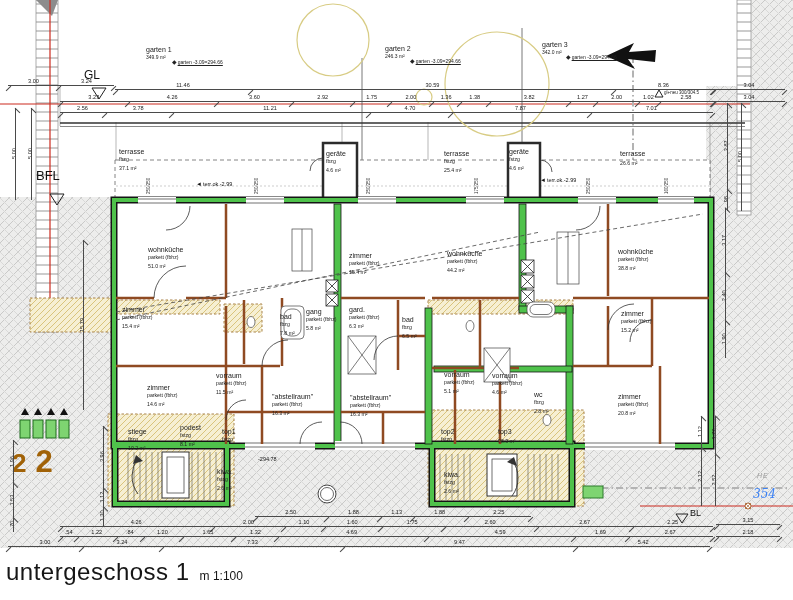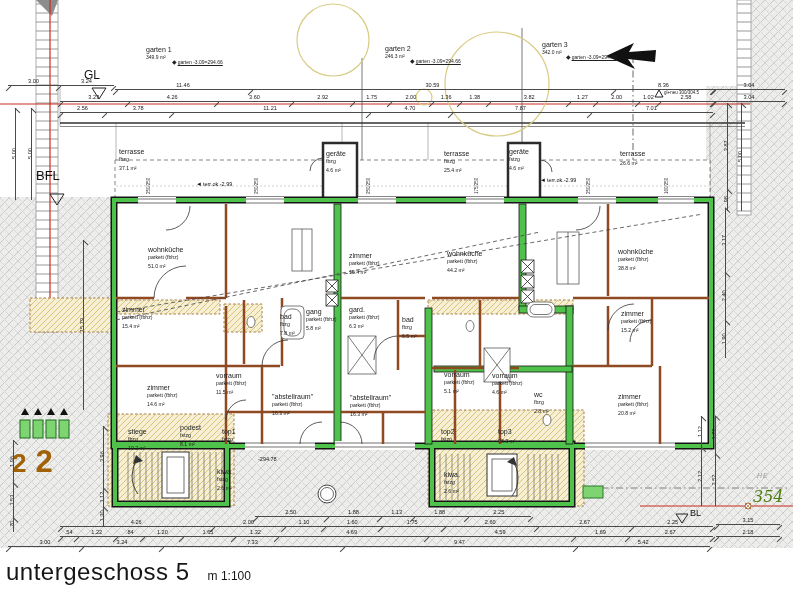--- a/index.html
+++ b/index.html
@@ -24,29 +24,29 @@
   .chain.h .dim{min-width:0;position:relative;font-size:5.6px;color:#222;text-align:center;padding-bottom:3px;white-space:nowrap;}
   .chain.h .dim::after{content:"";position:absolute;right:-3px;bottom:-2px;width:7px;height:1px;background:#4a4a4a;transform:rotate(-45deg);}
   .chain.v{flex-direction:column;width:11px;}
   .chain.v::after{content:"";position:absolute;top:0;bottom:0;right:3px;width:1px;background:#4a4a4a;}
   .chain.v .dim{min-height:0;position:relative;font-size:5.6px;color:#222;writing-mode:vertical-rl;transform:rotate(180deg);display:flex;align-items:center;justify-content:center;}
   .chain.v .dim::before{content:"";position:absolute;left:1px;bottom:-1px;width:1px;height:7px;background:#4a4a4a;transform:rotate(-45deg);}
   .wtag{position:absolute;font-size:4.5px;color:#333;transform:rotate(-90deg);transform-origin:left top;white-space:nowrap;}
   .unit-no{position:absolute;left:12px;top:444px;color:#a16207;}
   .unit-no .n1{font-size:26px;font-weight:bold;}
   .unit-no .n2{font-size:31px;font-weight:bold;margin-left:9px;}
-  .pt354{position:absolute;left:753px;top:487px;font-family:"DejaVu Serif",serif;font-style:italic;font-size:16px;color:#4d7c0f;}
+  .pt354{position:absolute;left:753px;top:487px;font-family:"DejaVu Serif",serif;font-style:italic;font-size:12px;color:#3b82f6;}
   .he{position:absolute;left:757px;top:472px;font-size:7px;color:#9a9a9a;font-style:italic;letter-spacing:1px;}
   .glabel{position:absolute;left:84px;top:68px;font-size:12px;color:#111;}
   .bfl{position:absolute;left:36px;top:168px;font-size:13px;color:#111;}
   .bl{position:absolute;left:690px;top:508px;font-size:9px;color:#111;}
   .glneu{position:absolute;left:664px;top:90px;font-size:4.5px;color:#222;}
   .title{position:absolute;left:6px;top:558px;white-space:nowrap;}
   .title .t1{font-size:24px;color:#161616;letter-spacing:0.5px;}
-  .title .t2{font-size:12px;color:#161616;margin-left:18px;}
+  .title .t2{font-size:12px;color:#161616;margin-left:10px;}
 </style>
 </head>
 <body>
 
 <div id="plan">
 
 <svg width="793" height="600" viewBox="0 0 793 600">
   <defs>
     <pattern id="weave" width="9" height="9" patternUnits="userSpaceOnUse">
       <rect width="9" height="9" fill="#ededec"></rect>
@@ -595,16 +595,16 @@
       <span class="dim" style="flex-grow: 1.72; flex-basis: 0px;">1.72</span>
       <span class="dim" style="flex-grow: 2.52; flex-basis: 0px;">2.52</span>
     </div>
 <div class="chain v" style="left:718px;top:208px;height:150px">
       <span class="dim" style="flex-grow: 3.17; flex-basis: 0px;">3.17</span>
       <span class="dim" style="flex-grow: 2.4; flex-basis: 0px;">2.40</span>
       <span class="dim" style="flex-grow: 1.9; flex-basis: 0px;">1.90</span>
     </div>
 
 <div class="title">
-  <span class="t1">untergeschoss 5</span><span class="t2">m 1:100</span>
+  <span class="t1">untergeschoss 1</span><span class="t2">m 1:100</span>
 </div>
 
 </div>
 
 </body></html>

